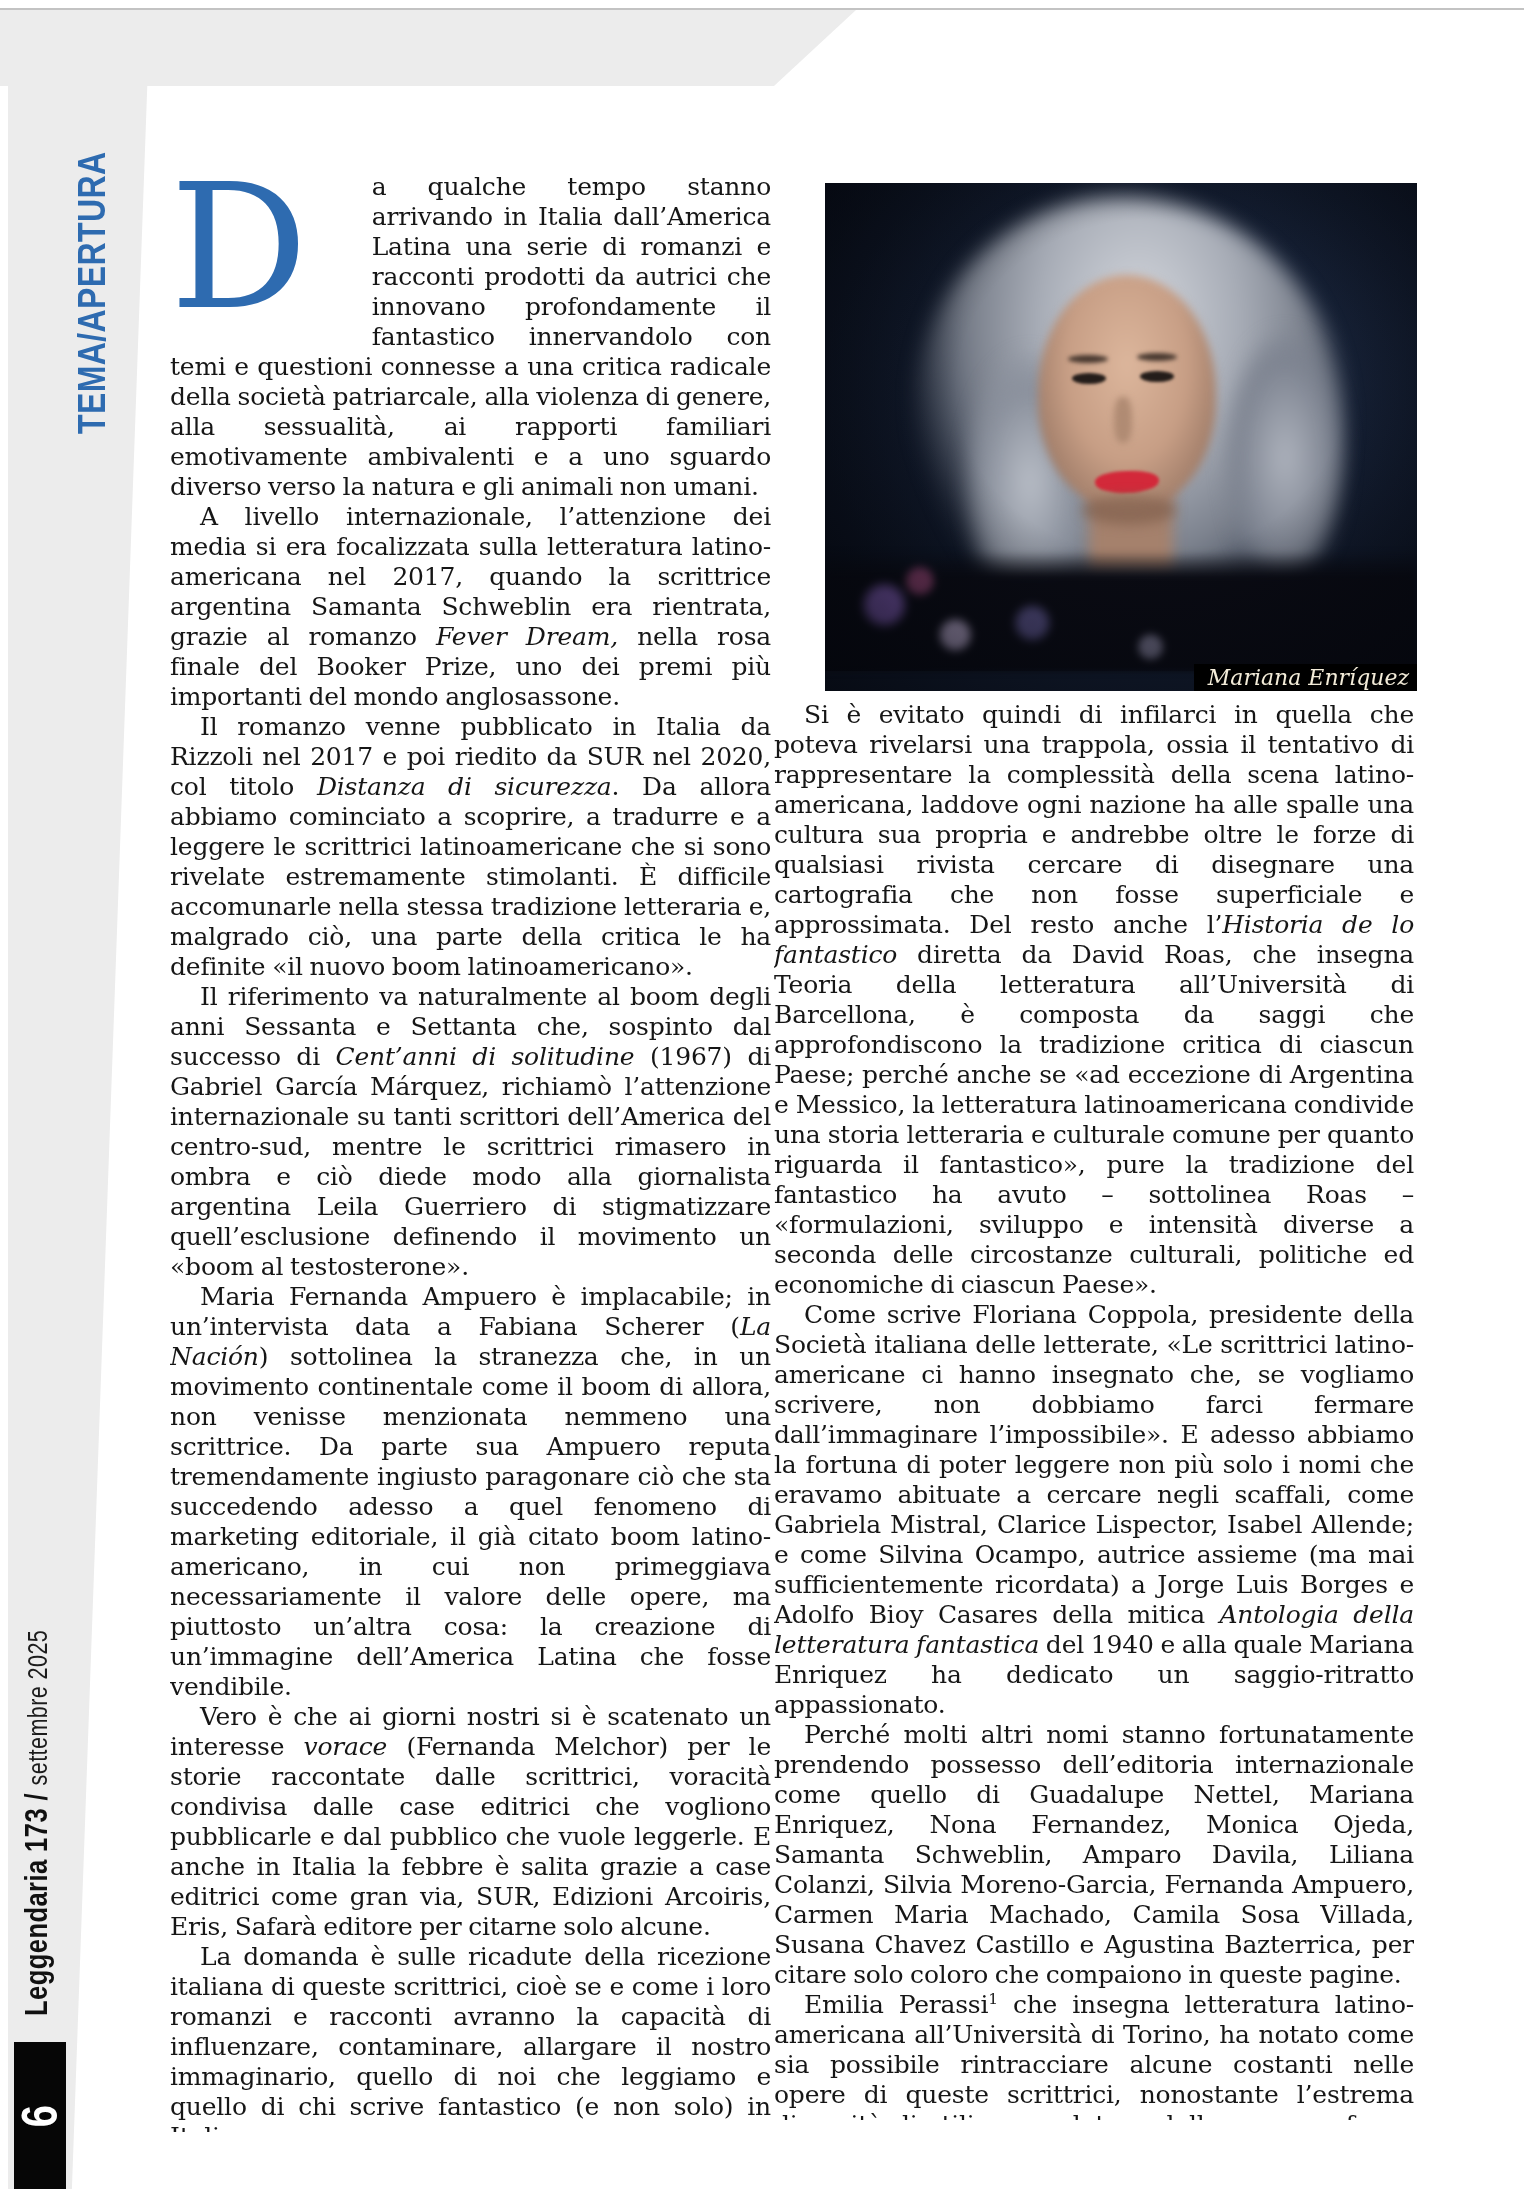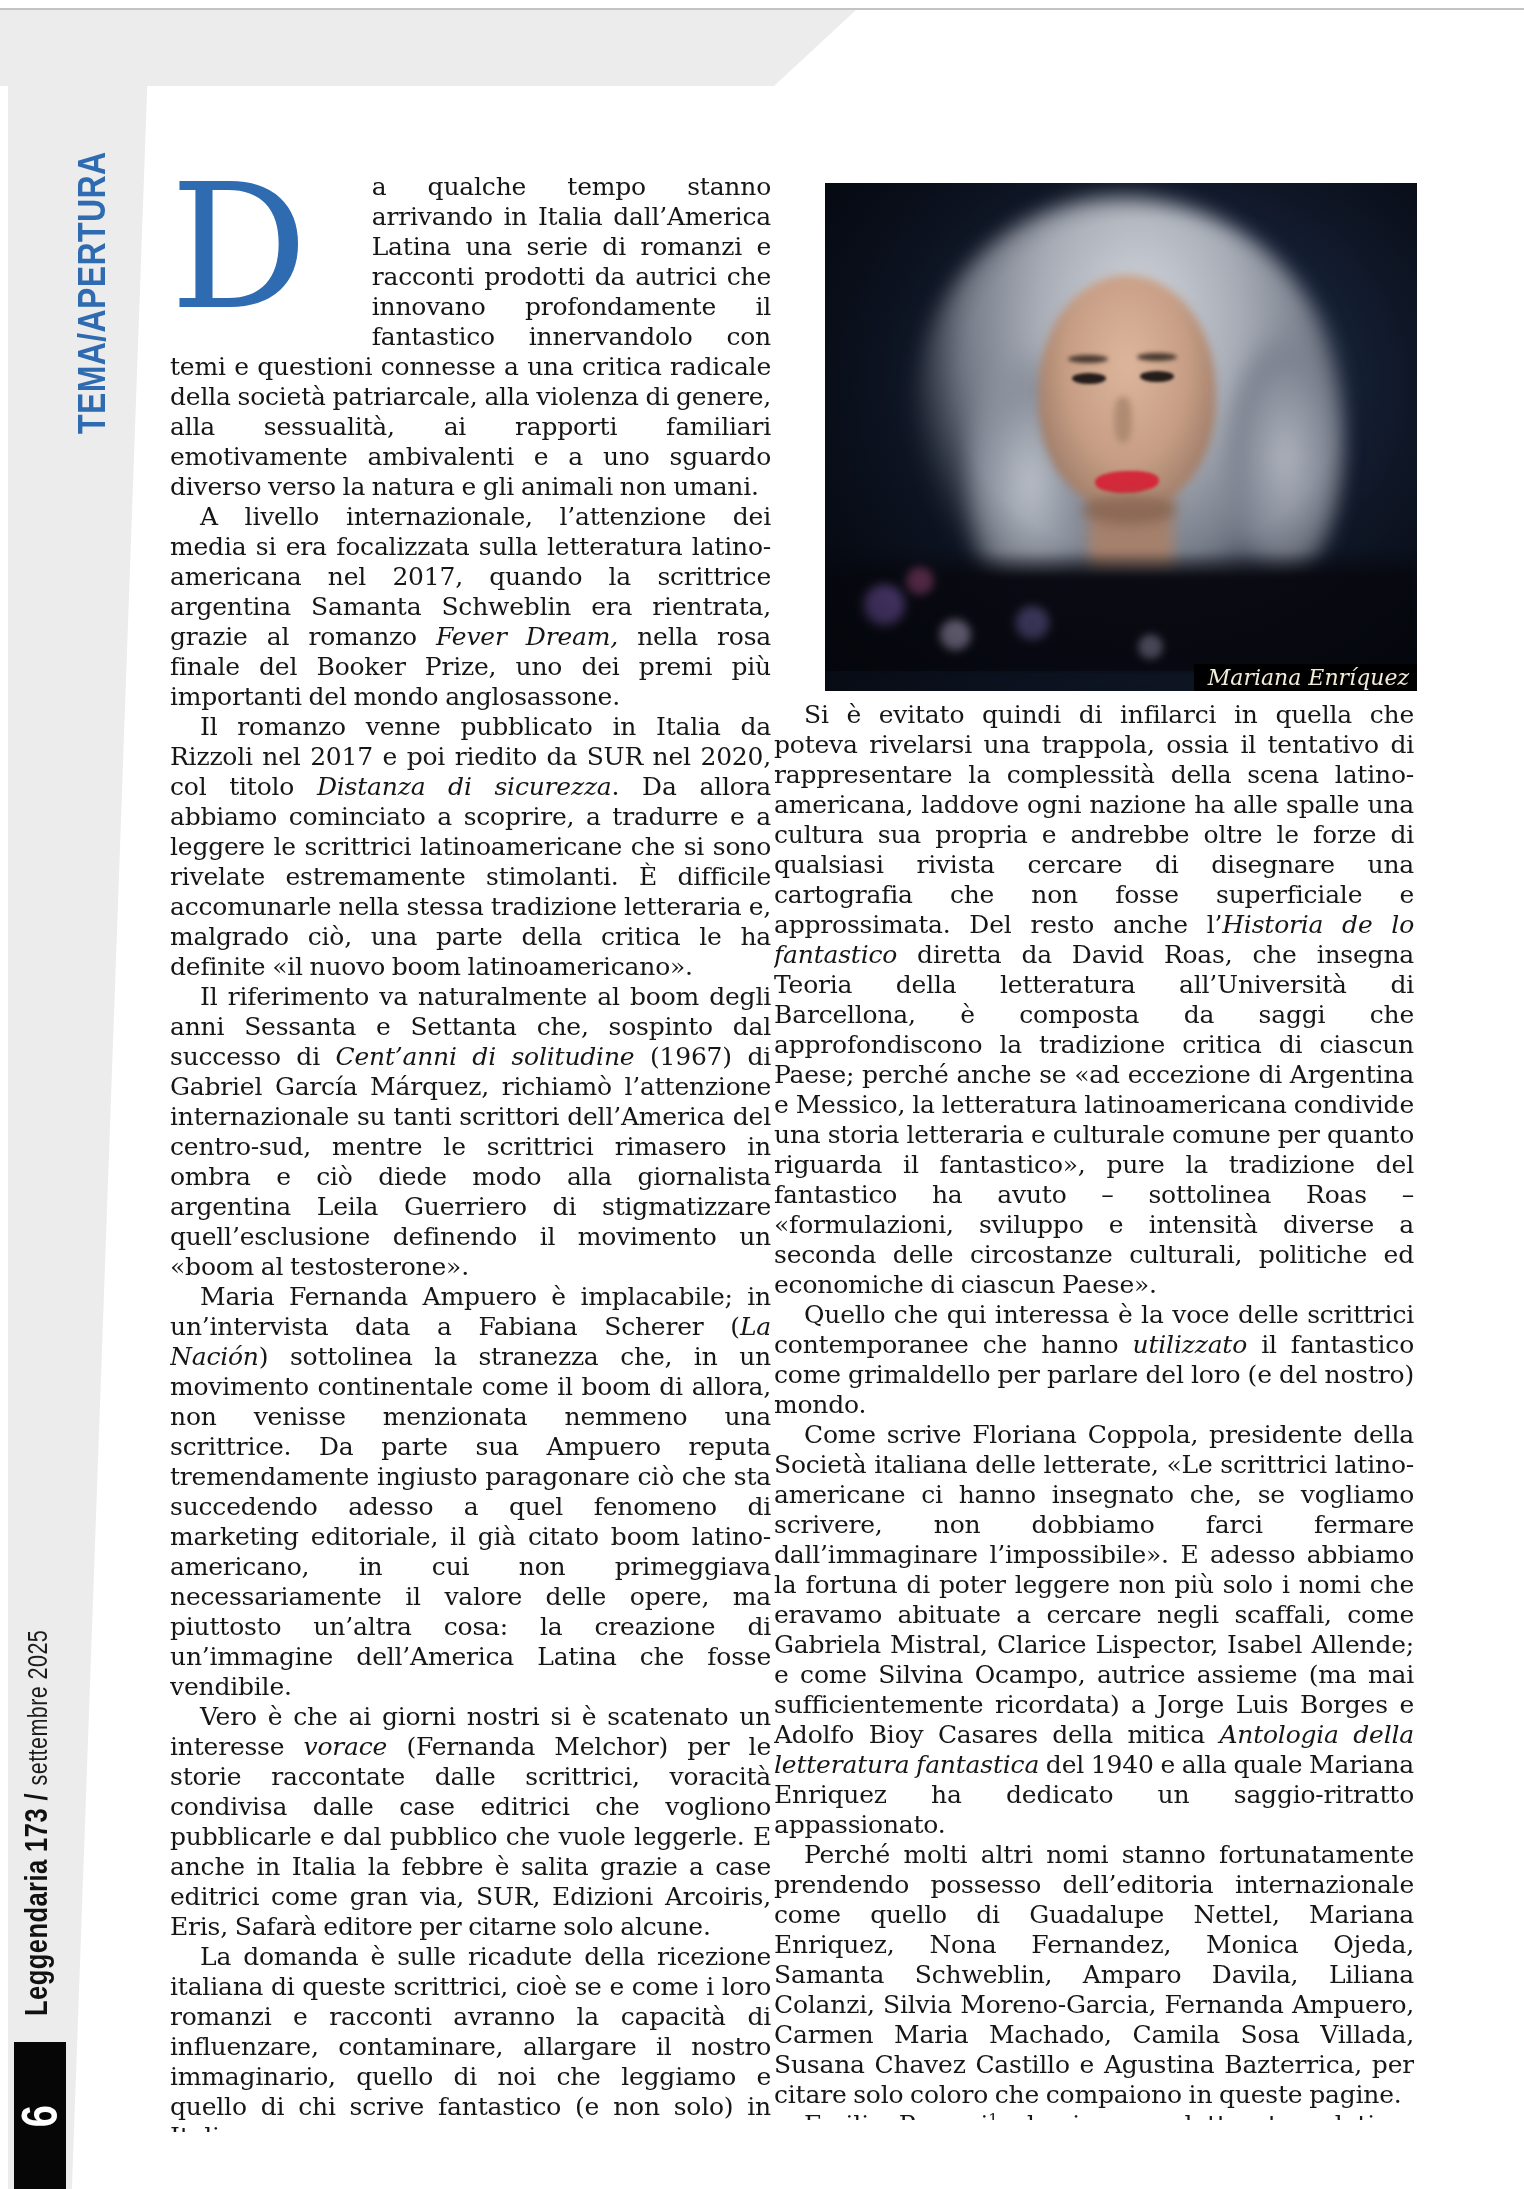--- a/index.html
+++ b/index.html
@@ -148,17 +148,16 @@
     <p class="para opening"><span class="dropcap">D</span>a qualche tempo stanno arrivando in Italia dall’America Latina una serie di romanzi e racconti prodotti da autrici che innovano profondamente il fantastico innervandolo con temi e questioni connesse a una critica radicale della società patriarcale, alla violenza di genere, alla sessualità, ai rapporti familiari emotivamente ambivalenti e a uno sguardo diverso verso la natura e gli animali non umani.</p>
     <p class="para">A livello internazionale, l’attenzione dei media si era focalizzata sulla letteratura latino-americana nel 2017, quando la scrittrice argentina Samanta Schweblin era rientrata, grazie al romanzo <i>Fever Dream,</i> nella rosa finale del Booker Prize, uno dei premi più importanti del mondo anglosassone.</p>
     <p class="para">Il romanzo venne pubblicato in Italia da Rizzoli nel 2017 e poi riedito da SUR nel 2020, col titolo <i>Distanza di sicurezza</i>. Da allora abbiamo cominciato a scoprire, a tradurre e a leggere le scrittrici latinoamericane che si sono rivelate estremamente stimolanti. È difficile accomunarle nella stessa tradizione letteraria e, malgrado ciò, una parte della critica le ha definite «il nuovo boom latinoamericano».</p>
     <p class="para">Il riferimento va naturalmente al boom degli anni Sessanta e Settanta che, sospinto dal successo di <i>Cent’anni di solitudine</i> (1967) di Gabriel García Márquez, richiamò l’attenzione internazionale su tanti scrittori dell’America del centro-sud, mentre le scrittrici rimasero in ombra e ciò diede modo alla giornalista argentina Leila Guerriero di stigmatizzare quell’esclusione definendo il movimento un «boom al testosterone».</p>
     <p class="para">Maria Fernanda Ampuero è implacabile; in un’intervista data a Fabiana Scherer (<i>La Nación</i>) sottolinea la stranezza che, in un movimento continentale come il boom di allora, non venisse menzionata nemmeno una scrittrice. Da parte sua Ampuero reputa tremendamente ingiusto paragonare ciò che sta succedendo adesso a quel fenomeno di marketing editoriale, il già citato boom latino-americano, in cui non primeggiava necessariamente il valore delle opere, ma piuttosto un’altra cosa: la creazione di un’immagine dell’America Latina che fosse vendibile.</p>
     <p class="para">Vero è che ai giorni nostri si è scatenato un interesse <i>vorace</i> (Fernanda Melchor) per le storie raccontate dalle scrittrici, voracità condivisa dalle case editrici che vogliono pubblicarle e dal pubblico che vuole leggerle. E anche in Italia la febbre è salita grazie a case editrici come gran via, SUR, Edizioni Arcoiris, Eris, Safarà editore per citarne solo alcune.</p>
     <p class="para">La domanda è sulle ricadute della ricezione italiana di queste scrittrici, cioè se e come i loro romanzi e racconti avranno la capacità di influenzare, contaminare, allargare il nostro immaginario, quello di noi che leggiamo e quello di chi scrive fantastico (e non solo) in Italia.</p>
   </div>
 <div class="col col-right" id="col-right">
     <p class="para">Si è evitato quindi di infilarci in quella che poteva rivelarsi una trappola, ossia il tentativo di rappresentare la complessità della scena latino-americana, laddove ogni nazione ha alle spalle una cultura sua propria e andrebbe oltre le forze di qualsiasi rivista cercare di disegnare una cartografia che non fosse superficiale e approssimata. Del resto anche l’<i>Historia de lo fantastico</i> diretta da David Roas, che insegna Teoria della letteratura all’Università di Barcellona, è composta da saggi che approfondiscono la tradizione critica di ciascun Paese; perché anche se «ad eccezione di Argentina e Messico, la letteratura latinoamericana condivide una storia letteraria e culturale comune per quanto riguarda il fantastico», pure la tradizione del fantastico ha avuto – sottolinea Roas – «formulazioni, sviluppo e intensità diverse a seconda delle circostanze culturali, politiche ed economiche di ciascun Paese».</p>
-    <p class="para">Quello che qui interessa è la voce delle scrittrici contemporanee che hanno <i>utilizzato</i> il fantastico come grimaldello per parlare del loro (e del nostro) mondo.</p>
     <p class="para">Come scrive Floriana Coppola, presidente della Società italiana delle letterate, «Le scrittrici latino-americane ci hanno insegnato che, se vogliamo scrivere, non dobbiamo farci fermare dall’immaginare l’impossibile». E adesso abbiamo la fortuna di poter leggere non più solo i nomi che eravamo abituate a cercare negli scaffali, come Gabriela Mistral, Clarice Lispector, Isabel Allende; e come Silvina Ocampo, autrice assieme (ma mai sufficientemente ricordata) a Jorge Luis Borges e Adolfo Bioy Casares della mitica <i>Antologia della letteratura fantastica</i> del 1940 e alla quale Mariana Enriquez ha dedicato un saggio-ritratto appassionato.</p>
     <p class="para">Perché molti altri nomi stanno fortunatamente prendendo possesso dell’editoria internazionale come quello di Guadalupe Nettel, Mariana Enriquez, Nona Fernandez, Monica Ojeda, Samanta Schweblin, Amparo Davila, Liliana Colanzi, Silvia Moreno-Garcia, Fernanda Ampuero, Carmen Maria Machado, Camila Sosa Villada, Susana Chavez Castillo e Agustina Bazterrica, per citare solo coloro che compaiono in queste pagine.</p>
     <p class="para">Emilia Perassi<sup>1</sup> che insegna letteratura latino-americana all’Università di Torino, ha notato come sia possibile rintracciare alcune costanti nelle opere di queste scrittrici, nonostante l’estrema diversità di stili e angolature della messa a fuoco narrativa. Tra tali costanti, «Centrale quella della qualità spettrale del reale, che mette la scrittura come in uno stato di insonnia di fronte al sonno delle società. Sono innumerevoli le figure che si affollano in questi archivi di spettri. Vi appaiono i corpi</p>
   </div>
 
 </body></html>

